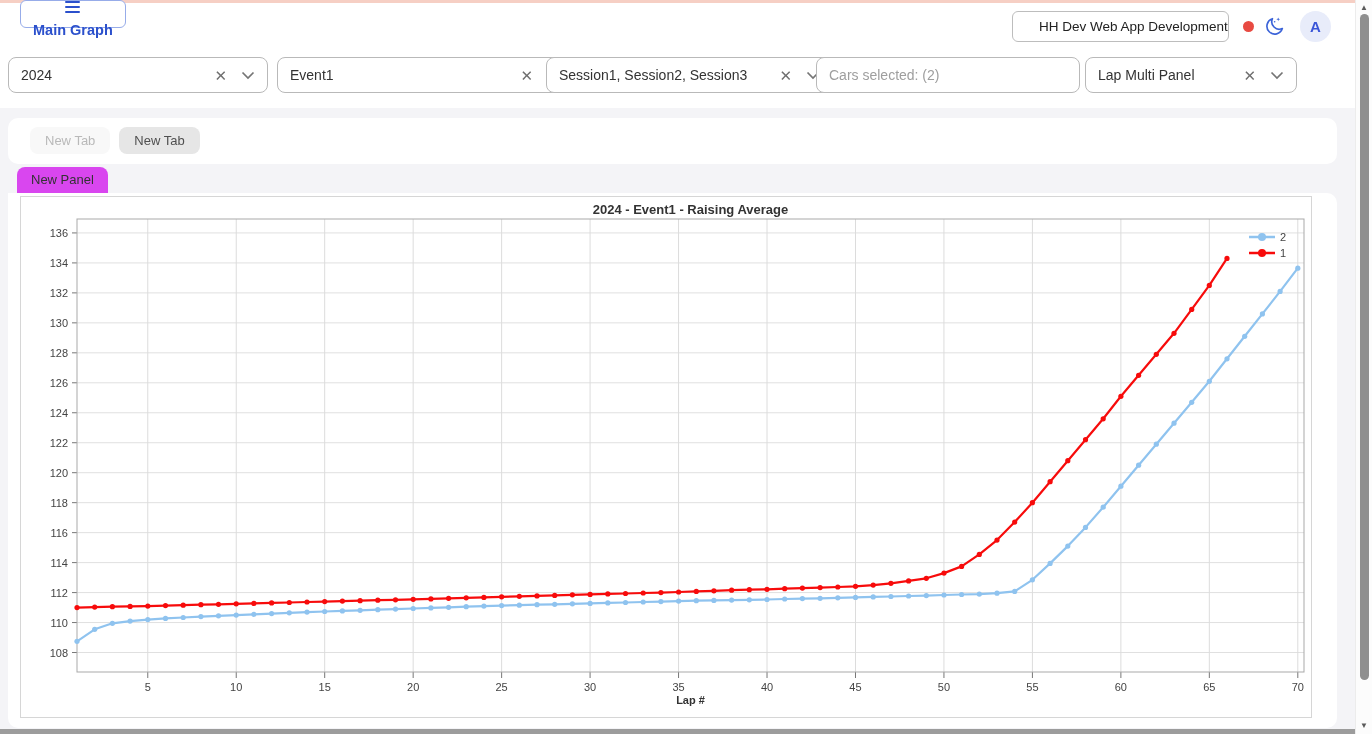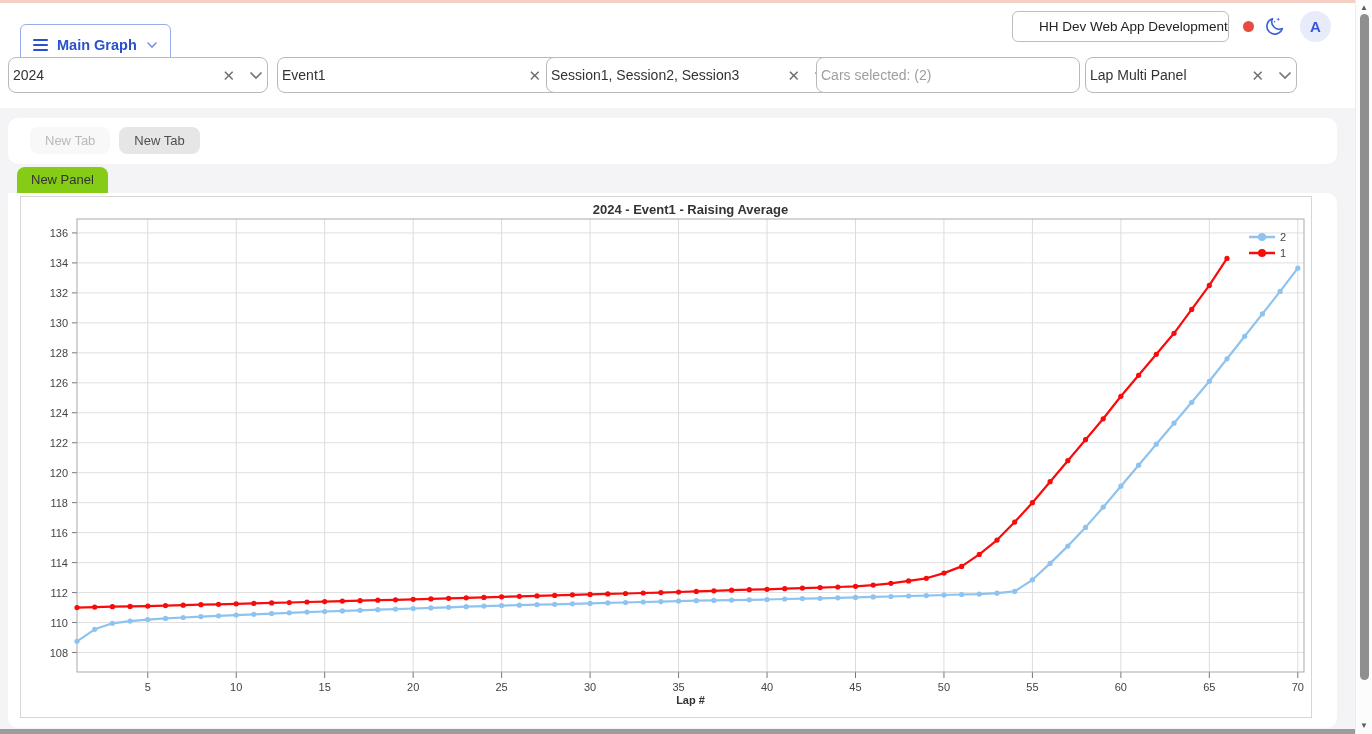--- a/index.html
+++ b/index.html
@@ -5,23 +5,23 @@
   html,body{margin:0;padding:0;}
   body{
     width:1372px;height:734px;position:relative;overflow:hidden;
     background:#f4f4f7;font-family:"Liberation Sans",sans-serif;
   }
   .top-strip{position:absolute;left:0;top:0;width:1372px;height:3px;background:#f6cfc4;}
   .header-bg{position:absolute;left:0;top:3px;width:1355px;height:105px;background:#ffffff;}
 
   
   .main-graph-btn{
-    position:absolute;left:20px;top:24px;height:41px;box-sizing:border-box;
+    position:absolute;left:20px;top:0;height:28px;box-sizing:border-box;
     border:1px solid #97ace9;border-radius:6px;background:#fff;
-    display:flex;align-items:center;gap:9px;padding:0 12px;cursor:pointer;
+    display:flex;align-items:center;gap:9px;padding:0 12px;cursor:pointer;flex-direction:column;
   }
   .hamburger{display:flex;flex-direction:column;gap:3px;}
   .hamburger span{display:block;width:15px;height:2px;background:#2b50cc;border-radius:1px;}
   .main-graph-label{color:#2b50cc;font-weight:bold;font-size:14.5px;}
 
   
   .workspace-select{
     position:absolute;left:1012px;top:11px;width:217px;height:31px;box-sizing:border-box;
     border:1px solid #bdbdbd;border-radius:6px;background:#fff;
     display:flex;align-items:center;gap:7px;padding:0 26px;cursor:pointer;
@@ -32,37 +32,37 @@
   .avatar{
     position:absolute;left:1300px;top:11px;width:31px;height:31px;border-radius:50%;
     background:#e8ecfa;color:#3a55d8;font-weight:bold;font-size:15px;
     display:flex;align-items:center;justify-content:center;cursor:pointer;
   }
 
   
   .filter-field{
     position:absolute;top:57px;height:36px;box-sizing:border-box;background:#fff;
     border:1px solid #b9b9b9;border-radius:8px;display:flex;align-items:center;
-    padding:0 4px;cursor:pointer;
+    padding:0 12px;cursor:pointer;
   }
   .filter-value{flex:1;font-size:14px;color:#333;white-space:nowrap;overflow:hidden;}
   .filter-placeholder{flex:1;font-size:14px;color:#9e9e9e;white-space:nowrap;}
   .clear-x{font-size:15px;color:#6f6f6f;margin:0 7px 0 6px;line-height:1;}
   .chev{flex:none;margin-left:7px;}
 
   
   .tabstrip-card{position:absolute;left:8px;top:118px;width:1329px;height:46px;background:#fff;border-radius:10px;}
   .tabstrip{display:flex;gap:9px;padding:9px 0 0 22px;}
   .tab-pill{height:27px;line-height:27px;padding:0 15px;border-radius:8px;font-size:13px;cursor:pointer;}
   .tab-inactive{background:#f8f8f8;color:#b9b9b9;}
   .tab-active{background:#e6e6e6;color:#4f4f4f;}
 
   
   .panel-tab{
-    position:absolute;left:17px;top:167px;height:26px;line-height:26px;background:#84cc16;
+    position:absolute;left:17px;top:167px;height:26px;line-height:26px;background:#d946ef;
     border-radius:8px 8px 0 0;padding:0 14px;font-size:13px;color:#333;cursor:pointer;
   }
   .main-panel{position:absolute;left:8px;top:193px;width:1329px;height:535px;background:#fff;border-radius:0 10px 10px 10px;}
   .chart-box{
     position:absolute;left:20px;top:196px;width:1292px;height:522px;box-sizing:border-box;
     border:1px solid #d6d6d6;background:#fff;
   }
   .chart-box svg{display:block;}
   .tick-label{font-family:"Liberation Sans",sans-serif;font-size:11px;fill:#444;}
   .chart-title{font-family:"Liberation Sans",sans-serif;font-size:13px;font-weight:bold;fill:#333;}

